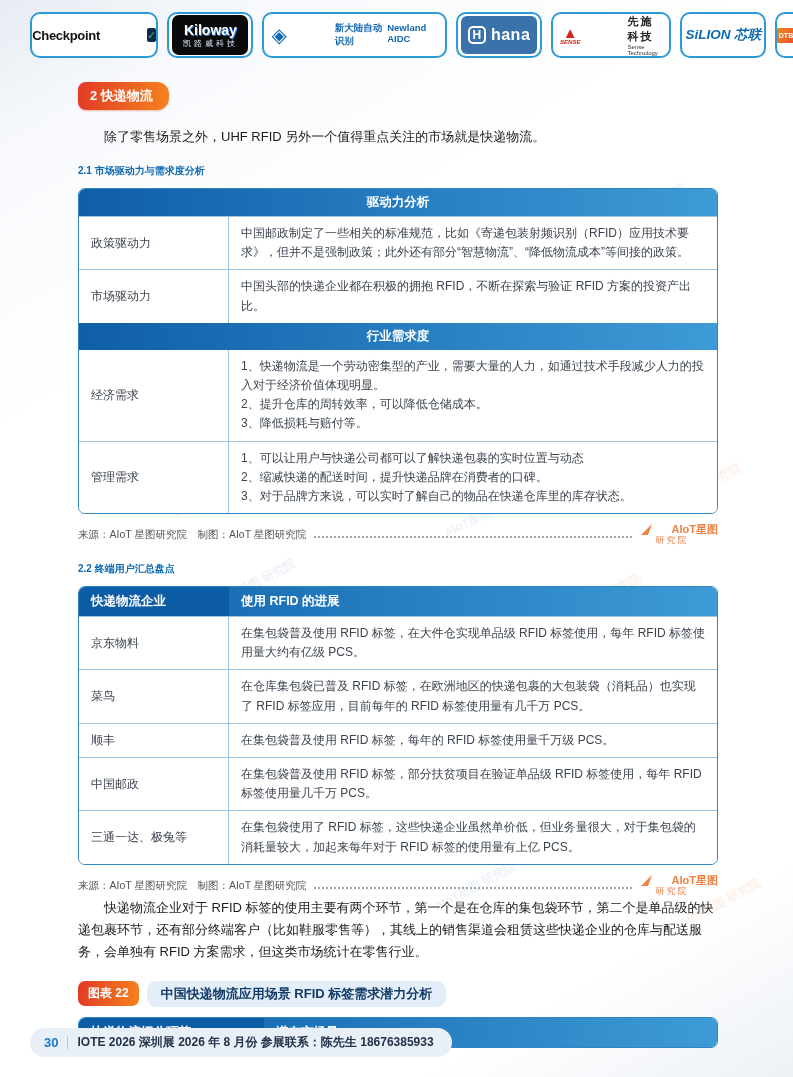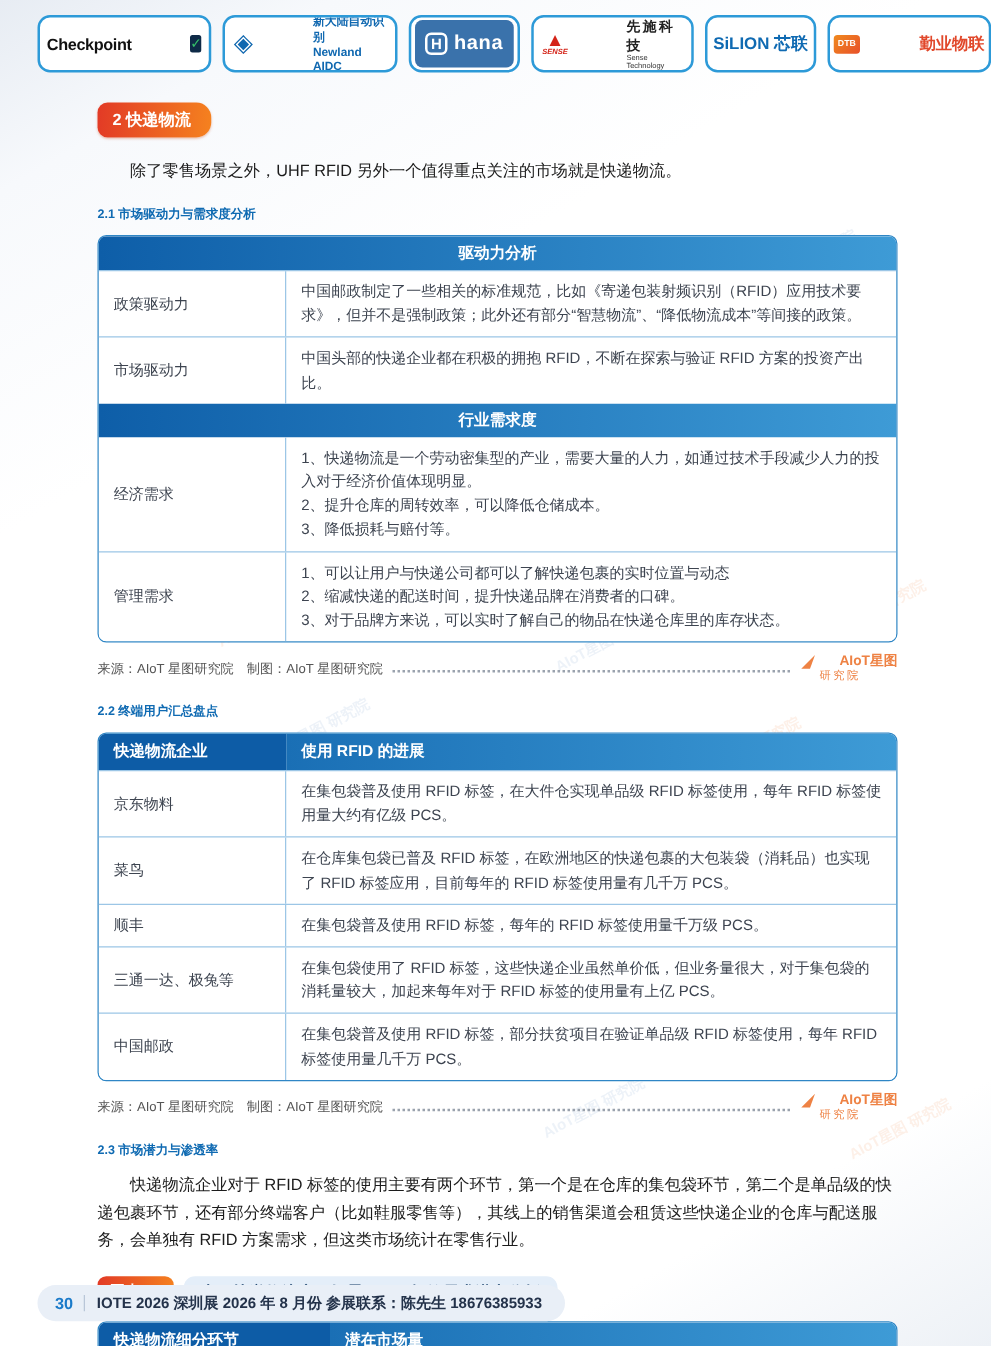--- a/index.html
+++ b/index.html
@@ -20,35 +20,35 @@
     padding:0 7px; overflow:hidden;gap:44px;
   }
   .cp-text { font-size:13px; font-weight:700; color:#111; letter-spacing:-0.3px; }
   .cp-icon { width:14px; height:14px; background:#0e2a47; margin-left:3px; border-radius:2px;
              color:#35c06a; font-size:11px; line-height:14px; text-align:center; font-weight:700; }
   .kiloway-box { background:#0a0a0a; border-radius:7px; width:84px; height:40px;
                  display:flex; flex-direction:column; align-items:center; justify-content:center; }
   .kiloway-en { color:#fff; font-weight:800; font-size:14px; text-shadow:1px 1px 0 #2a7fd4; }
   .kiloway-cn { color:#d8e9fb; font-size:8px; letter-spacing:3px; }
   .newland-diamond { color:#1068b0; font-size:20px; line-height:20px; margin-right:4px; }
-  .newland-txt { display:flex; flex-direction:column; }
+  .newland-txt { display:flex; }
   .newland-cn { font-size:9.5px; font-weight:700; color:#1068b0; }
   .newland-en { font-size:9.5px; font-weight:700; color:#1068b0; }
   .hana-box { background:#3a72ab; border-radius:6px; width:84px; height:38px;
               display:flex; align-items:center; justify-content:center; gap:5px; }
   .hana-h { width:18px; height:18px; border:2px solid #fff; border-radius:5px; color:#fff;
             font-size:12px; font-weight:800; text-align:center; line-height:15px; }
   .hana-txt { color:#fff; font-size:16px; font-weight:700; letter-spacing:0.5px; }
   .sense-left { display:flex; flex-direction:column; align-items:center; margin-right:3px; }
   .sense-tri { color:#d42318; font-size:15px; line-height:13px; }
   .sense-word { color:#d42318; font-size:6px; font-weight:800; font-style:italic; }
   .sense-right { display:flex; flex-direction:column; }
   .sense-cn { font-size:11px; font-weight:700; color:#222; letter-spacing:2px; }
   .sense-en { font-size:6px; color:#333; }
-  .silion-txt { font-size:13.5px; font-weight:800; color:#0f6ab2; white-space:nowrap; }
+  .silion-txt { font-size:13.5px; font-weight:800; font-style:italic; color:#0f6ab2; white-space:nowrap; }
   .dtb-sq { background:linear-gradient(135deg,#f08a1e,#e8502a); color:#fff; font-size:7px; font-weight:800;
             border-radius:3px; padding:4px 3px; margin-right:4px; }
   .dtb-cn { font-size:13px; font-weight:800; color:#e1482b; white-space:nowrap; }
 
   
   .content { position:absolute; left:78px; top:82px; width:640px; }
 
   .sec-badge {
     display:inline-block; background:linear-gradient(95deg,#e23a26,#f5821f);
     color:#fff; font-weight:700; font-size:13px; padding:5px 16px 5px 12px;
@@ -114,20 +114,26 @@
 <span class="wm wm10">AIoT星图 研究院</span>
 <span class="wm b wm11">AIoT星图 研究院</span>
 <span class="wm b wm12">AIoT星图 研究院</span>
 <span class="wm wm13">AIoT星图 研究院</span>
 
 <div class="logo-bar">
   <div class="chip">
     <span class="cp-text">Checkpoint</span>
     <span class="cp-icon">✓</span>
   </div>
+  <div class="chip" style="padding:0 3px;">
+    <div class="kiloway-box">
+      <span class="kiloway-en">Kiloway</span>
+      <span class="kiloway-cn">凯路威科技</span>
+    </div>
+  </div>
   <div class="chip">
     <span class="newland-diamond">◈</span>
     <span class="newland-txt">
       <span class="newland-cn">新大陆自动识别</span>
       <span class="newland-en">Newland AIDC</span>
     </span>
   </div>
   <div class="chip" style="padding:0 3px;">
     <div class="hana-box">
       <span class="hana-h">H</span>
@@ -219,44 +225,43 @@
     </div>
     <div class="t-row">
       <div class="t-label">菜鸟</div>
       <div class="t-content">在仓库集包袋已普及 RFID 标签，在欧洲地区的快递包裹的大包装袋（消耗品）也实现了 RFID 标签应用，目前每年的 RFID 标签使用量有几千万 PCS。</div>
     </div>
     <div class="t-row">
       <div class="t-label">顺丰</div>
       <div class="t-content">在集包袋普及使用 RFID 标签，每年的 RFID 标签使用量千万级 PCS。</div>
     </div>
     <div class="t-row">
+      <div class="t-label">中国邮政</div>
+      <div class="t-content">在集包袋普及使用 RFID 标签，部分扶贫项目在验证单品级 RFID 标签使用，每年 RFID 标签使用量几千万 PCS。</div>
+    </div>
+    <div class="t-row">
       <div class="t-label">三通一达、极兔等</div>
       <div class="t-content">在集包袋使用了 RFID 标签，这些快递企业虽然单价低，但业务量很大，对于集包袋的消耗量较大，加起来每年对于 RFID 标签的使用量有上亿 PCS。</div>
-    </div>
-    <div class="t-row">
-      <div class="t-label">中国邮政</div>
-      <div class="t-content">在集包袋普及使用 RFID 标签，部分扶贫项目在验证单品级 RFID 标签使用，每年 RFID 标签使用量几千万 PCS。</div>
     </div>
   </div>
 
   <div class="src-row">
     <span class="src-text">来源：AIoT 星图研究院　制图：AIoT 星图研究院</span>
     <span class="src-dots"></span>
     <span class="aiot-logo">
       <span class="aiot-top">
         <svg width="13" height="13">
             <polygon points="1,12 12,1 8,12" fill="#ee8244"></polygon>
           </svg>
         <span class="aiot-name">AIoT星图</span>
       </span>
       <span class="aiot-sub">研究院</span>
     </span>
   </div>
 
-  <div class="h-blue">2.3 市场潜力与渗透率</div>
 
   <p class="intro" style="margin-top:0;">快递物流企业对于 RFID 标签的使用主要有两个环节，第一个是在仓库的集包袋环节，第二个是单品级的快递包裹环节，还有部分终端客户（比如鞋服零售等），其线上的销售渠道会租赁这些快递企业的仓库与配送服务，会单独有 RFID 方案需求，但这类市场统计在零售行业。</p>
 
   <div class="chart-cap">
     <span class="chart-badge">图表 22</span>
     <span class="chart-title">中国快递物流应用场景 RFID 标签需求潜力分析</span>
   </div>
 
   
   <div class="tbl t3">

